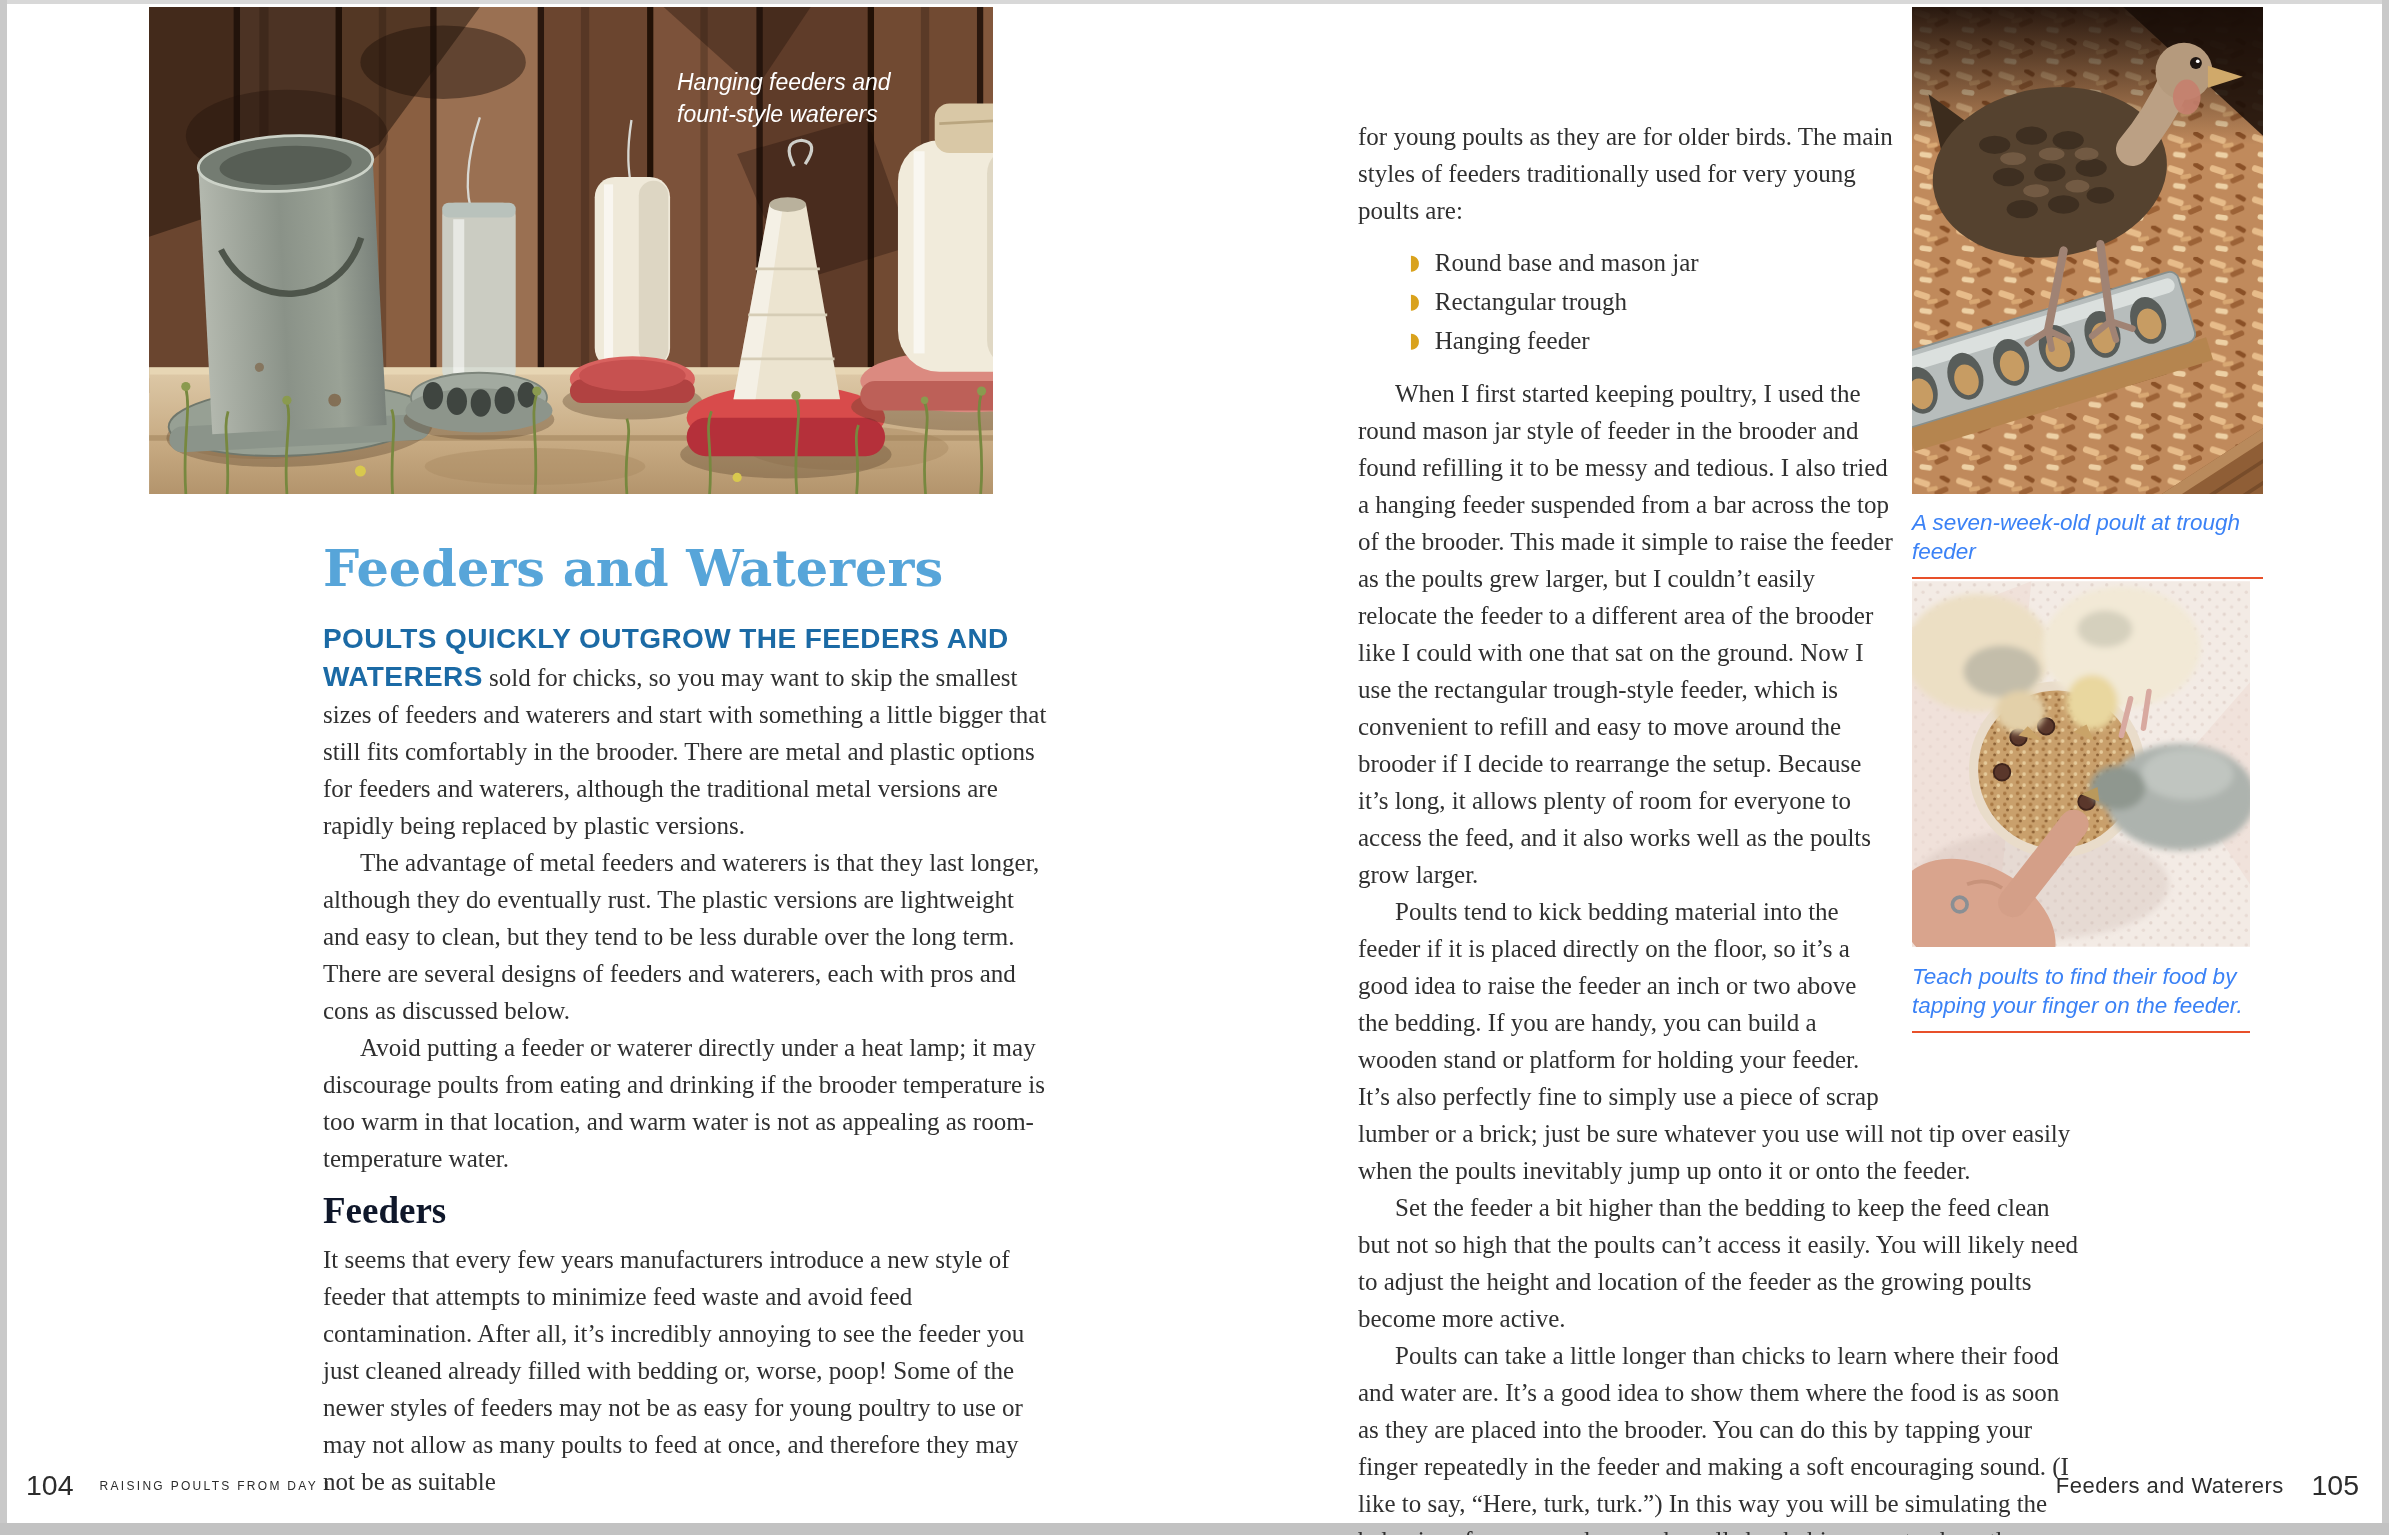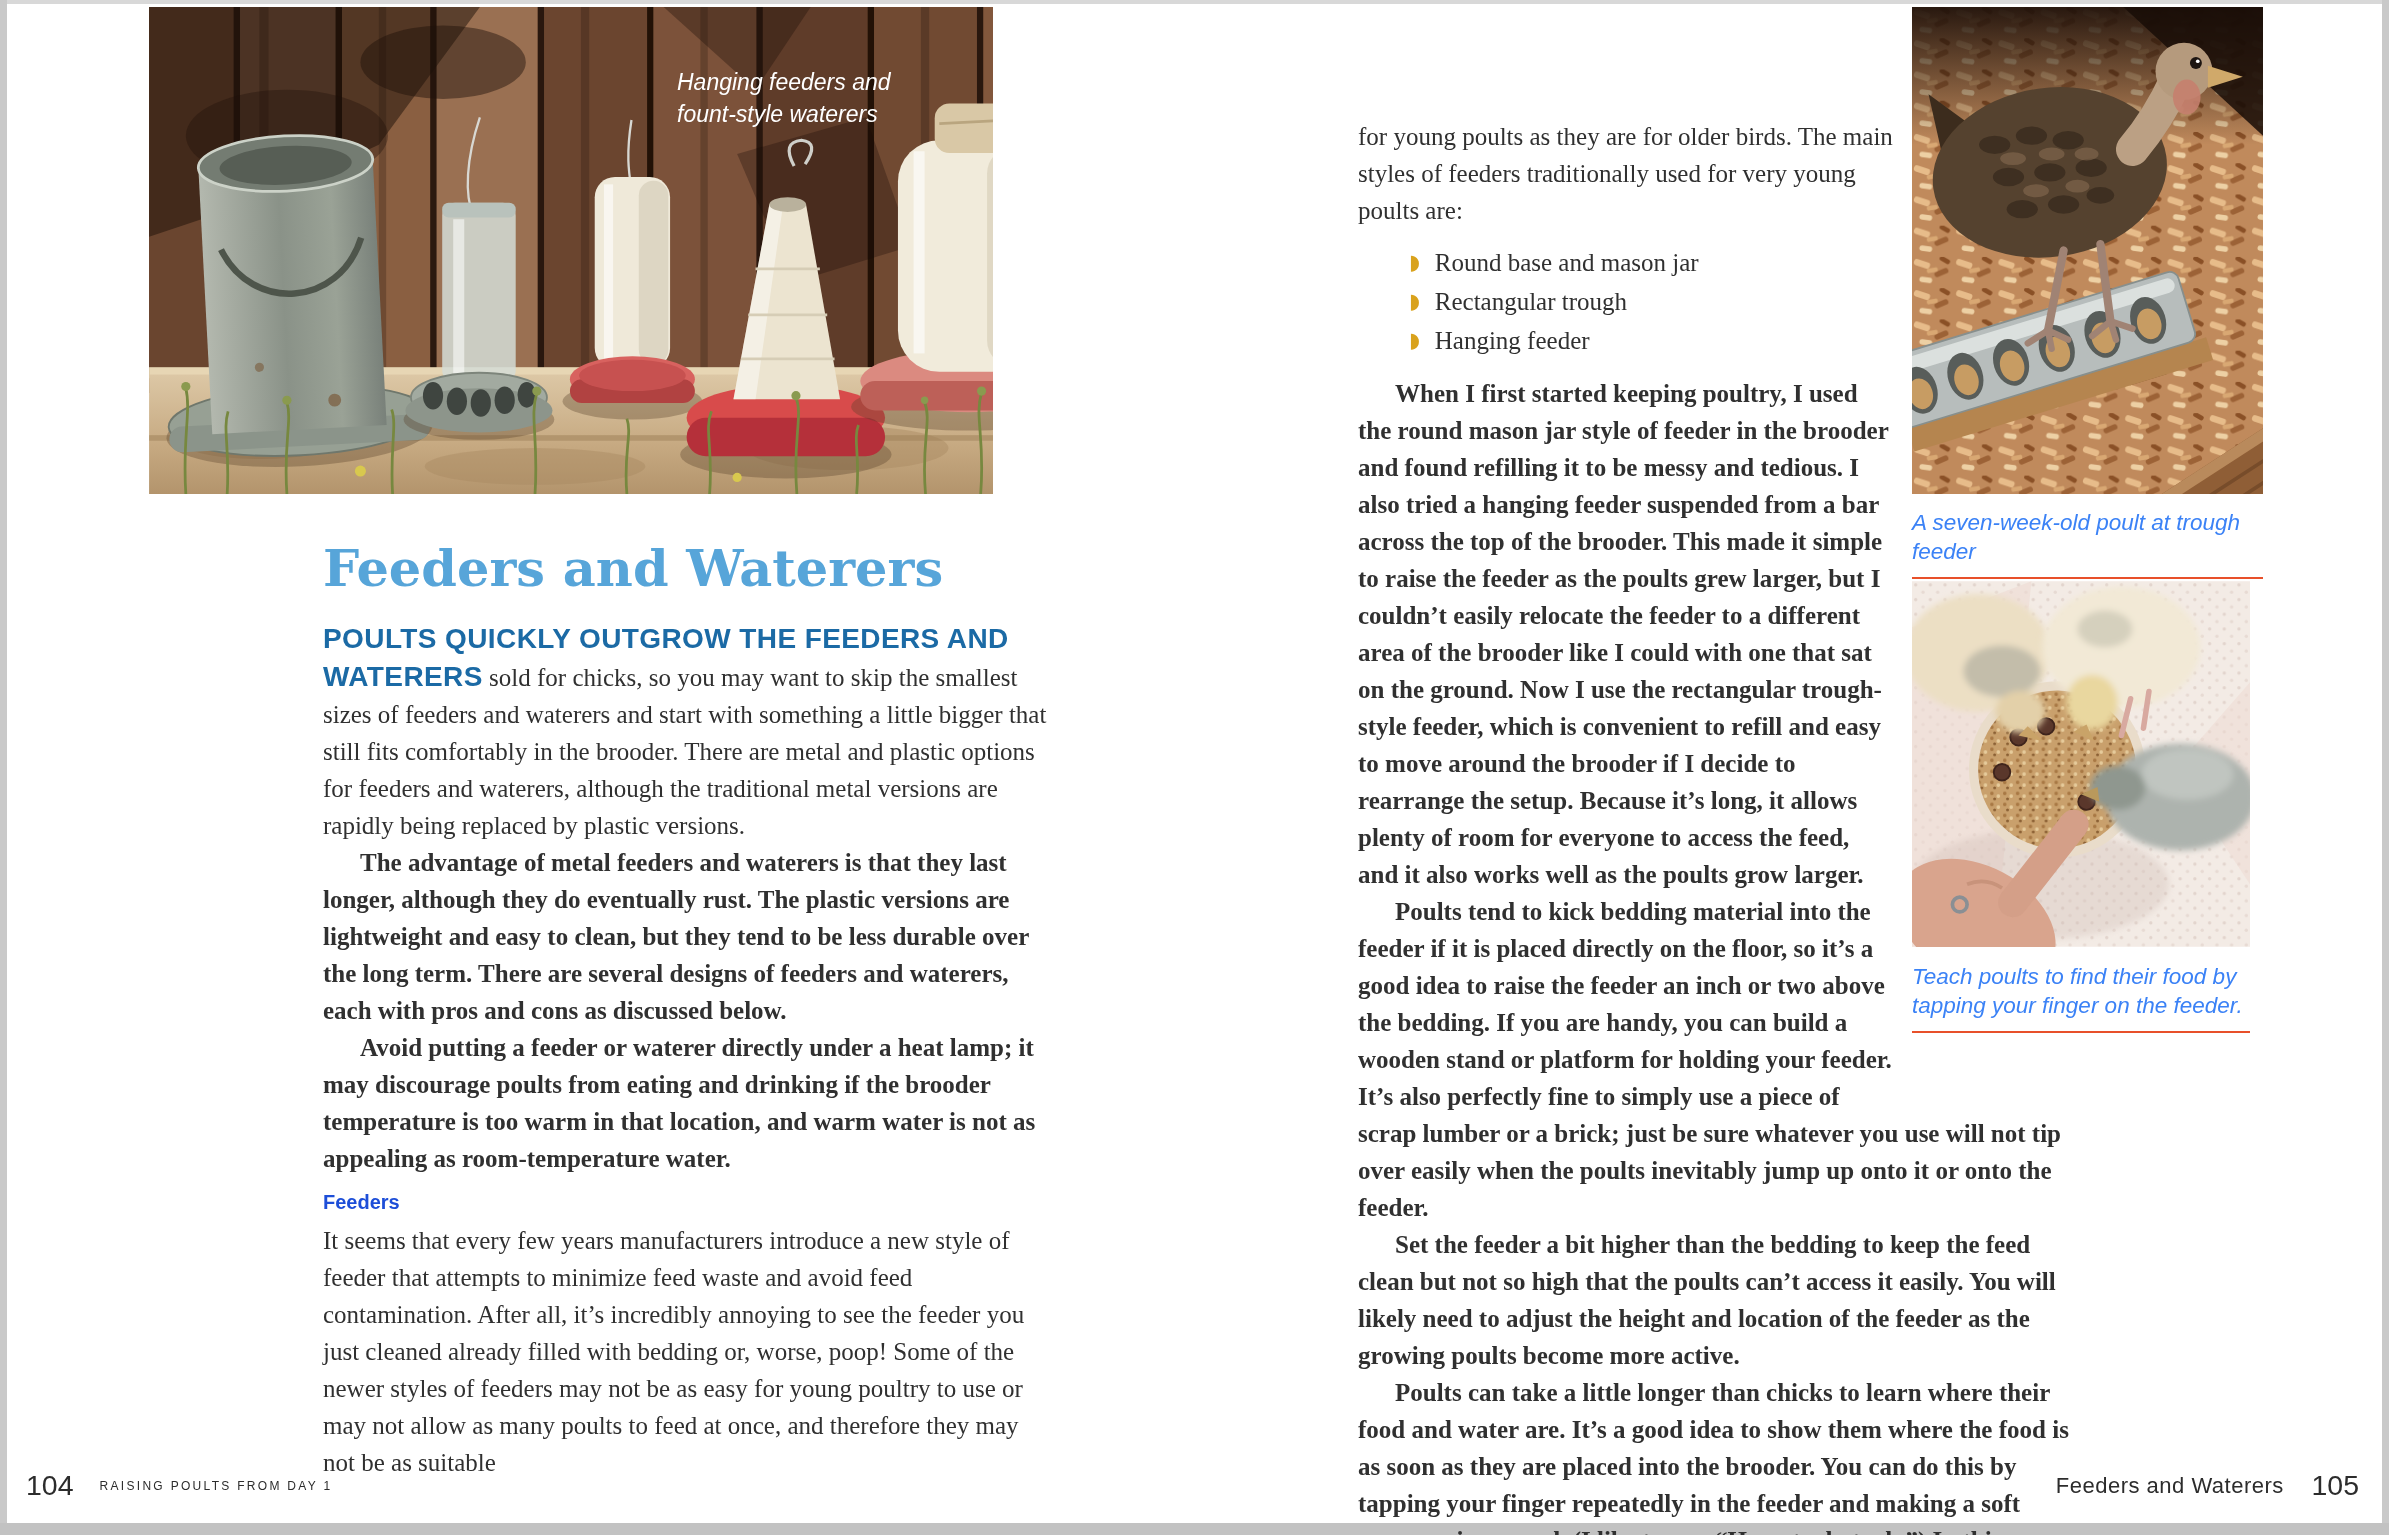--- a/index.html
+++ b/index.html
@@ -15,24 +15,24 @@
   
   .photo{position:absolute;overflow:hidden;}
   .photo-left{left:141px;top:7.4px;width:844px;height:487px;margin-left:8px;}
   .photo svg{display:block;}
   .overlay-caption{position:absolute;right:40px;top:59px;width:276px;
        font:italic 23px/32px "Liberation Sans",sans-serif;color:#ffffff;text-align:left;}
 
   .left-text{position:absolute;left:323px;top:542px;width:728px;}
   h1.section{font-family:"DejaVu Serif",serif;font-weight:bold;font-size:51px;line-height:1.05;
        color:#57a5d9;margin:0 0 24px 0;}
-  h2.subsection{font-family:Liberation Sans, sans-serif;font-weight:bold;font-size:20px;line-height:1.1;
-       color:#1d4ed8;margin:14.7px 0 9.2px 0;}
+  h2.subsection{font-family:Liberation Serif, serif;font-weight:bold;font-size:37px;line-height:1.1;
+       color:#0f172a;margin:14.7px 0 9.2px 0;}
   .body{font-size:25px;line-height:37px;margin:0;color:#303030;}
-  .indent{text-indent:37px;font-weight:bold;}
+  .indent{text-indent:37px;}
   .leadin{font-family:"Liberation Sans",sans-serif;font-weight:bold;font-size:28px;
        letter-spacing:0.4px;color:#1b6aa5;}
 
   .footer{position:absolute;display:flex;align-items:center;
        font-family:"Liberation Sans",sans-serif;color:#2c2c2c;}
   .footer-left{left:26px;top:1469px;gap:26px;}
   .footer-right{right:30px;top:1469px;gap:27.6px;}
   .pagenum{font-size:28.5px;}
   .runhead-left{font-size:12px;letter-spacing:2.3px;}
   .runhead-right{font-size:22px;letter-spacing:0.5px;}

